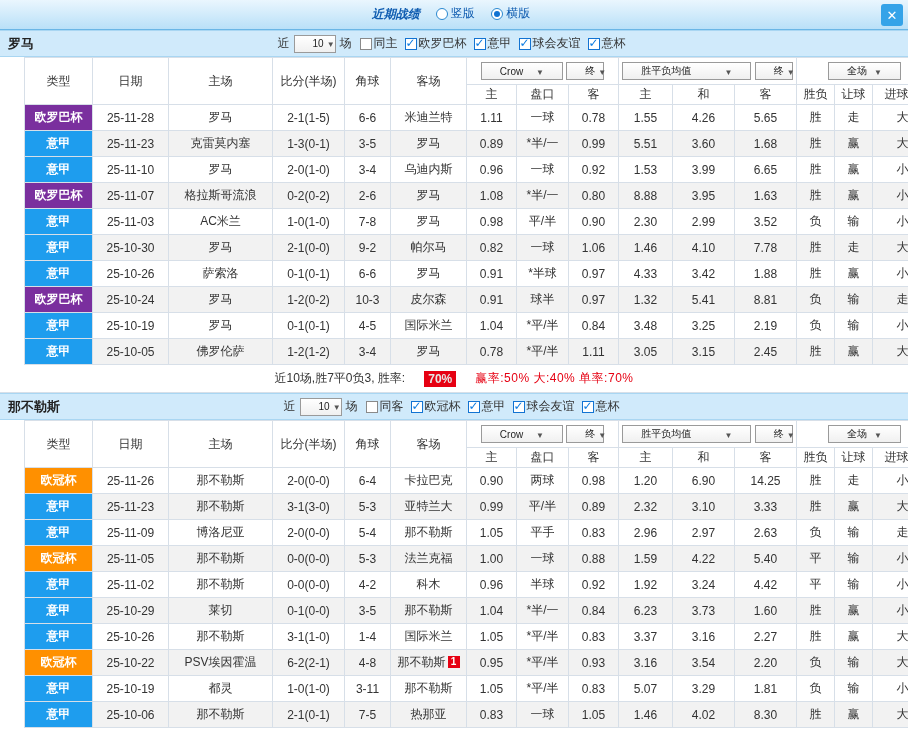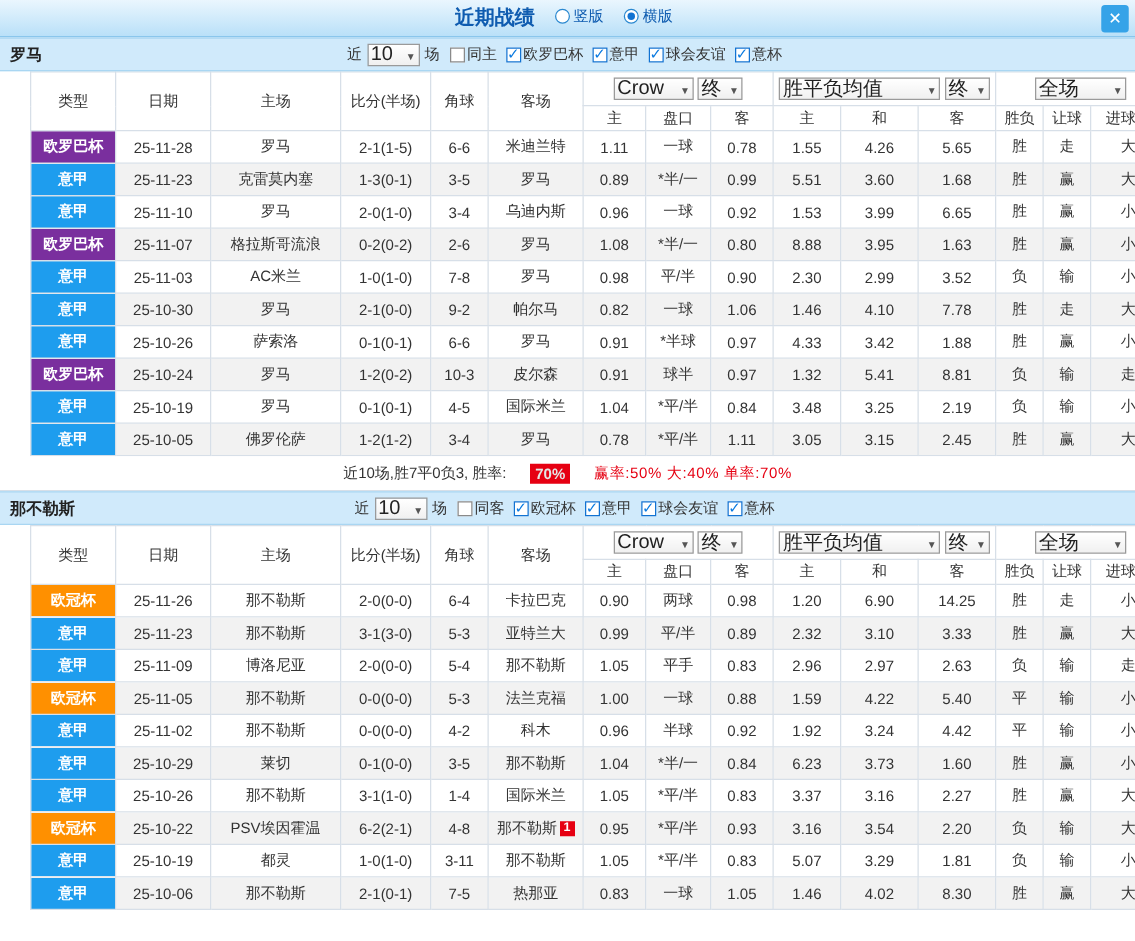--- a/index.html
+++ b/index.html
@@ -5,21 +5,21 @@
   * { box-sizing: border-box; }
   body { margin: 0; background: #e9e9e9; font-family: "Liberation Sans", "DejaVu Sans", sans-serif; }
   .window { width: 908px; height: 753px; background: #fff; overflow: hidden; position: relative; }
 
   
   .titlebar {
     height: 30px; display: flex; align-items: center; justify-content: center;
     background: linear-gradient(#eaf6fe, #b9e0f8);
     border-bottom: 1px solid #6ab6e6; position: relative;
   }
-  .title { font-size: 16px; font-weight: bold; color: #0f5cb0; margin-right: 10px; }
+  .title { font-size: 12px; font-weight: bold; color: #0f5cb0; margin-right: 10px; font-style: italic; }
   .radio-opt { display: inline-flex; align-items: center; gap: 3px; margin: 0 6px; cursor: pointer;
     font-size: 12px; color: #0f5cb0; }
   .radio { width: 12px; height: 12px; border: 1px solid #2a88d0; border-radius: 50%; background: #fff;
     display: inline-block; position: relative; }
   .radio.checked::after { content: ""; position: absolute; inset: 2px; background: #1273d2; border-radius: 50%; }
   .close-btn {
     position: absolute; right: 5px; top: 4px; width: 22px; height: 22px; border-radius: 3px;
     background: #35a3e8; color: #fff; font-size: 13px; font-weight: bold;
     display: flex; align-items: center; justify-content: center; cursor: pointer;
   }
@@ -34,24 +34,24 @@
   .checkbox-list { display: inline-flex; align-items: center; gap: 2px; margin-left: 4px; }
   .cb { display: inline-flex; align-items: center; gap: 2px; margin-right: 5px; cursor: pointer; font-size: 12px; color: #333; }
   .box { width: 12px; height: 12px; border: 1px solid #8a8a8a; background: #fff; display: inline-block; position: relative; }
   .box.checked { border-color: #1273d2; }
   .box.checked::after { content: "✓"; position: absolute; left: 0px; top: -3px; color: #0a7ae0; font-size: 12px; font-weight: bold; }
 
   
   .select-box {
     display: inline-flex; align-items: center; justify-content: space-between;
     background: linear-gradient(#ffffff, #f0f0f0); border: 1px solid #9a9a9a;
-    font-size: 16px; color: #222; padding: 1px 2px; height: 18px; cursor: pointer; vertical-align: middle;
+    font-size: 10px; color: #222; padding: 1px 18px; height: 18px; cursor: pointer; vertical-align: middle;
   }
   .select-box .caret::before { content: "▼"; font-size: 8px; color: #555; margin-left: 3px; }
-  .w-count { width: 42px; } .w-book { width: 64px; } .w-final { width: 36px; }
+  .w-count { width: 42px; } .w-book { width: 82px; } .w-final { width: 36px; }
   .w-avg { width: 129px; } .w-scope { width: 73px; }
 
   
   table.stats-table { width: 908px; border-collapse: collapse; table-layout: fixed; margin-left: 24px; }
   .stats-table th, .stats-table td {
     border: 1px solid #d7dfe8; font-size: 12px; text-align: center; padding: 0 1px;
     overflow: hidden; white-space: nowrap; color: #333;
   }
   .head-top th { height: 27px; background: #fff; font-weight: normal; }
   .head-sub th { height: 20px; background: #fff; font-weight: normal; }

